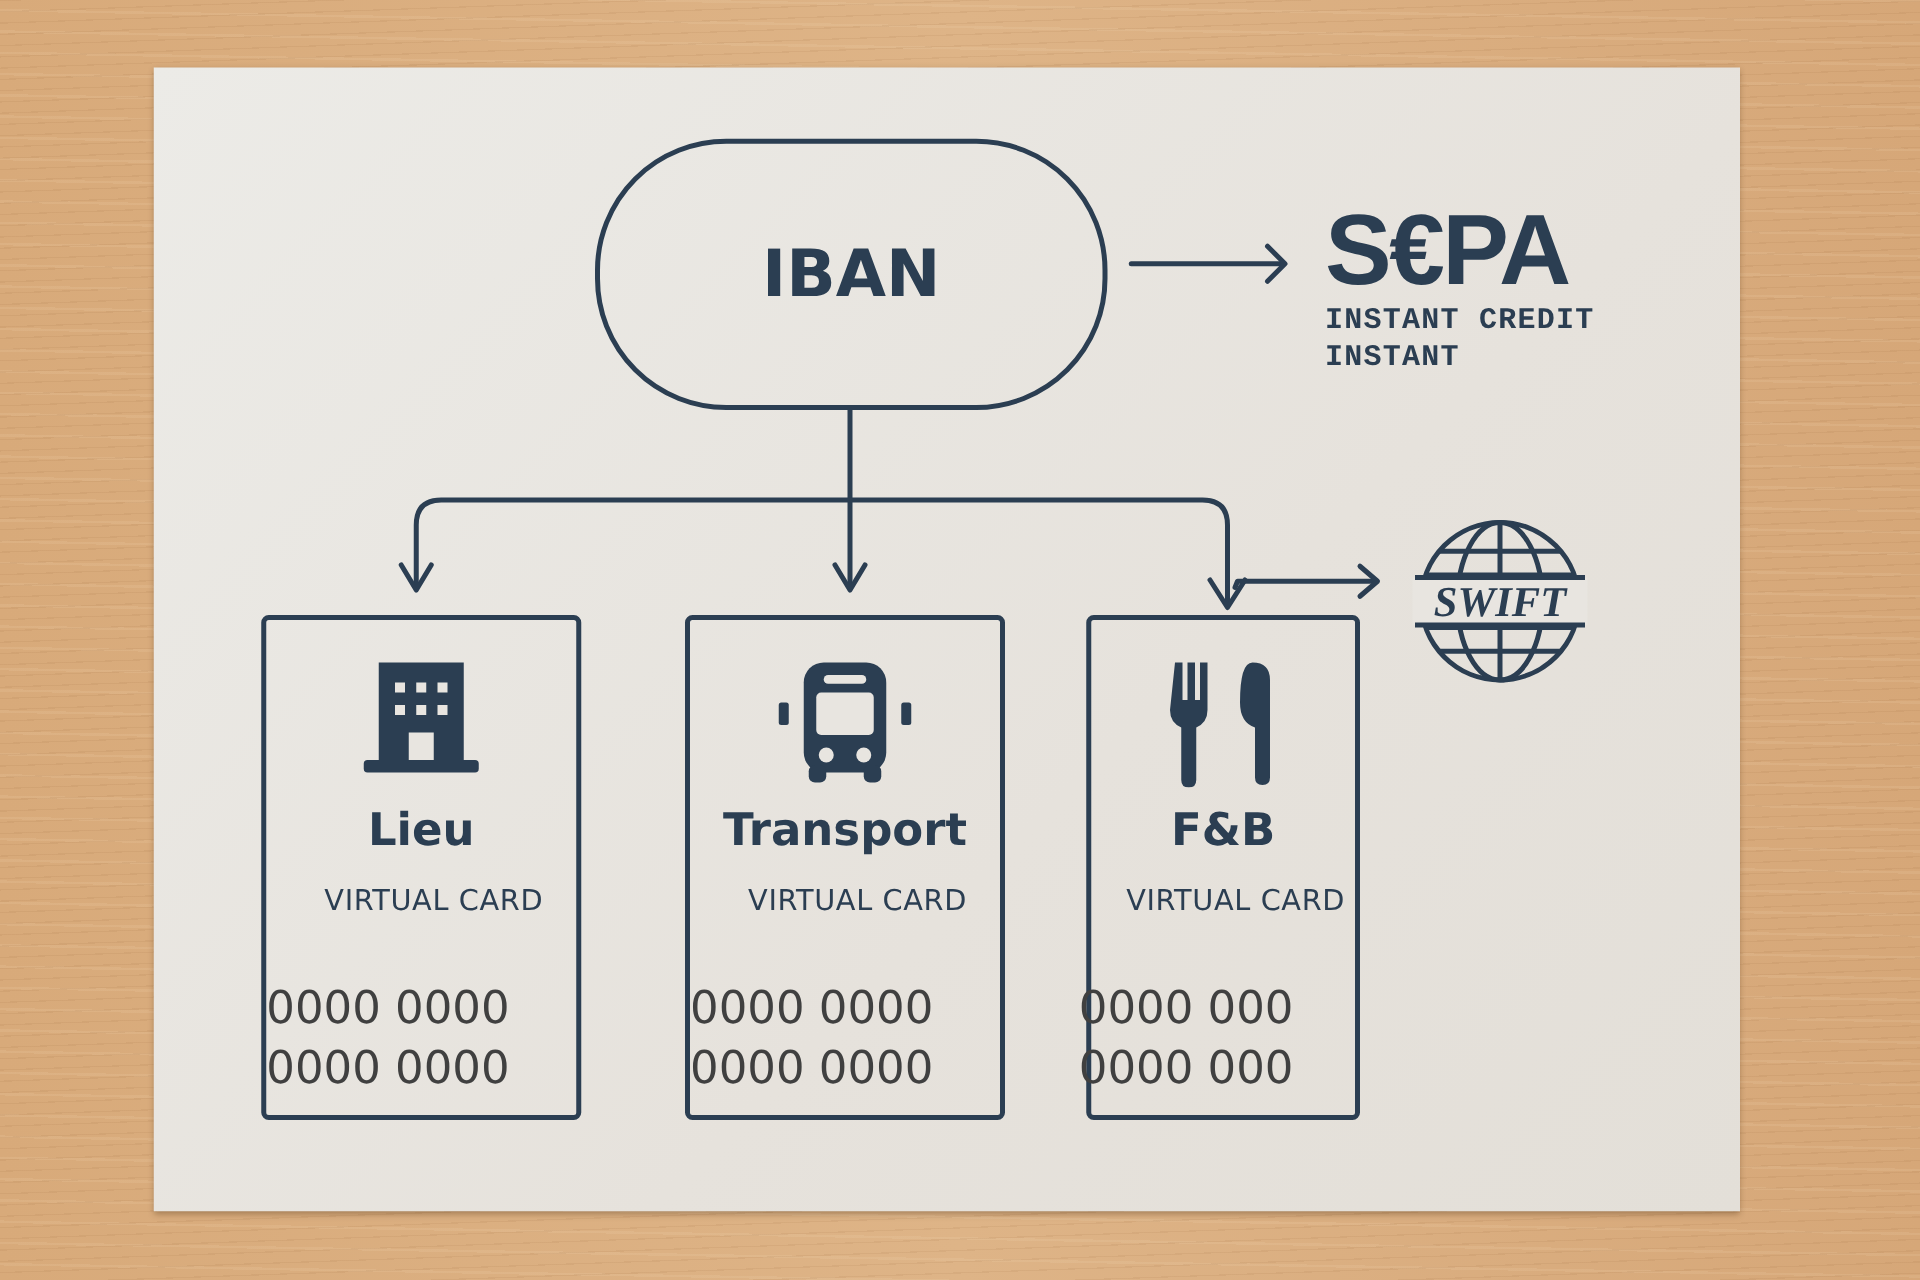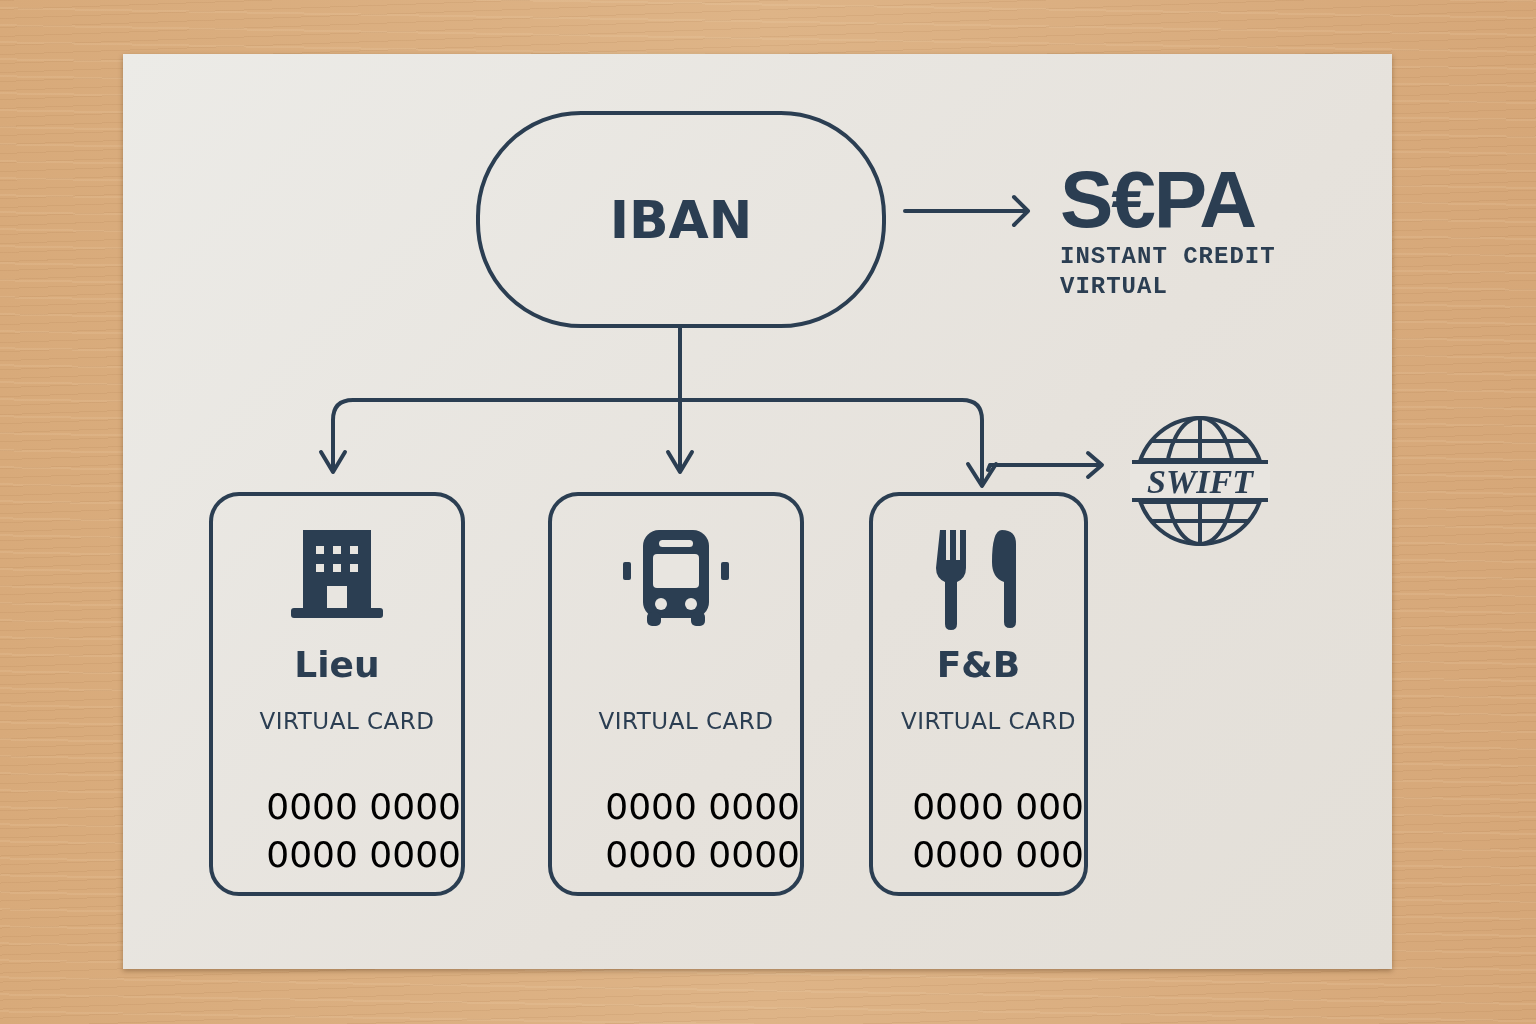--- a/index.html
+++ b/index.html
@@ -13,24 +13,24 @@
   .paper{position:absolute;left:123px;top:54px;width:1269px;height:915px;
     background:linear-gradient(135deg,#ecebe7,#e6e2dc 60%,#e3dfd8);
     box-shadow:0 2px 5px rgba(60,35,10,0.35);}
   svg.lines{position:absolute;left:0;top:0;width:1536px;height:1024px;}
   .iban{position:absolute;left:476px;top:111px;width:402px;height:209px;border:4px solid #2b3e52;border-radius:105px;
     display:flex;flex-direction:column;align-items:center;justify-content:center;}
   .iban span{font-family:"DejaVu Sans", sans-serif;font-weight:bold;font-size:52px;line-height:64px;color:#2b3e52;}
   .sepa{position:absolute;left:1060px;top:158px;width:250px;color:#2b3e52;}
   .sepa .logo{font-family:"Liberation Sans", sans-serif;font-weight:bold;font-size:80px;line-height:84px;letter-spacing:-2px;}
   .sepa .sub{font-family:Liberation Mono, monospace;font-weight:bold;font-size:24px;line-height:30px;letter-spacing:1px;}
-  .card{position:absolute;top:492px;width:256px;height:404px;border:4px solid #2b3e52;border-radius:30px;box-sizing:border-box;}
+  .card{position:absolute;top:492px;width:256px;height:404px;border:4px solid #2b3e52;border-radius:6px;box-sizing:border-box;}
   .card .title{position:absolute;left:0;right:0;top:148px;text-align:center;font-family:"DejaVu Sans", sans-serif;font-weight:bold;font-size:36px;color:#2b3e52;}
   .card .sub{position:absolute;left:0;right:0;top:212px;text-align:center;font-family:"DejaVu Sans", sans-serif;font-size:23px;color:#2b3e52;letter-spacing:0.5px;margin-left:20px;}
-  .card .num{position:absolute;left:0;right:0;text-align:right;font-family:"DejaVu Sans", sans-serif;font-size:36px;color:#000000;}
+  .card .num{position:absolute;left:0;right:0;text-align:left;font-family:"DejaVu Sans", sans-serif;font-size:36px;color:#404040;}
   .card .icon{position:absolute;left:0;right:0;top:30px;display:flex;justify-content:center;}
   .swift{position:absolute;left:1124px;top:414px;width:152px;height:134px;}
 </style>
 </head>
 <body>
 
 <div class="paper"></div>
 
 <svg class="lines" viewBox="0 0 1536 1024">
   <g fill="none" stroke="#2b3e52" stroke-width="4" stroke-linecap="round" stroke-linejoin="round">
@@ -50,21 +50,21 @@
   </g>
 </svg>
 
 <div class="iban">
   <span>IBAN</span>
 </div>
 
 <div class="sepa">
   <div class="logo">S€PA</div>
   <div class="sub">INSTANT CREDIT</div>
-  <div class="sub">VIRTUAL</div>
+  <div class="sub">INSTANT</div>
 </div>
 
 <svg class="swift" viewBox="0 0 152 134">
   <g fill="none" stroke="#2b3e52" stroke-width="4">
     <circle cx="76" cy="67" r="63"></circle>
     <ellipse cx="76" cy="67" rx="34" ry="63"></ellipse>
     <line x1="76" y1="4" x2="76" y2="130"></line>
     <line x1="28" y1="27" x2="124" y2="27"></line>
     <line x1="16" y1="46" x2="136" y2="46"></line>
     <line x1="16" y1="88" x2="136" y2="88"></line>
@@ -105,20 +105,21 @@
       <rect x="26" y="90" width="14" height="14" rx="5" fill="#2b3e52"></rect>
       <rect x="70" y="90" width="14" height="14" rx="5" fill="#2b3e52"></rect>
       <rect x="2" y="40" width="8" height="18" rx="2" fill="#2b3e52"></rect>
       <rect x="100" y="40" width="8" height="18" rx="2" fill="#2b3e52"></rect>
       <rect x="38" y="18" width="34" height="7" rx="3.5" fill="#e8e5e0"></rect>
       <rect x="32" y="32" width="46" height="34" rx="4" fill="#e8e5e0"></rect>
       <circle cx="40" cy="82" r="6" fill="#e8e5e0"></circle>
       <circle cx="70" cy="82" r="6" fill="#e8e5e0"></circle>
     </svg>
   </div>
+  <div class="title">Transport</div>
   <div class="sub">VIRTUAL CARD</div>
   <div class="num" style="top:290px">0000 0000</div>
   <div class="num" style="top:338px">0000 0000</div>
 </div>
 
 <div class="card" style="left:869px;width:219px;">
   <div class="icon">
     <svg width="90" height="104" viewBox="0 0 90 104">
       <path d="M6,4 h6 v30 h4 v-30 h6 v30 h4 v-30 h6 v38 q0,10 -9,14 v42 q0,6 -6,6 q-6,0 -6,-6 v-42 q-9,-4 -9,-14 z" fill="#2b3e52"></path>
       <path d="M68,4 q14,0 14,14 v78 q0,6 -6,6 q-6,0 -6,-6 v-40 q-12,-4 -12,-20 q0,-32 10,-32 z" fill="#2b3e52"></path>

